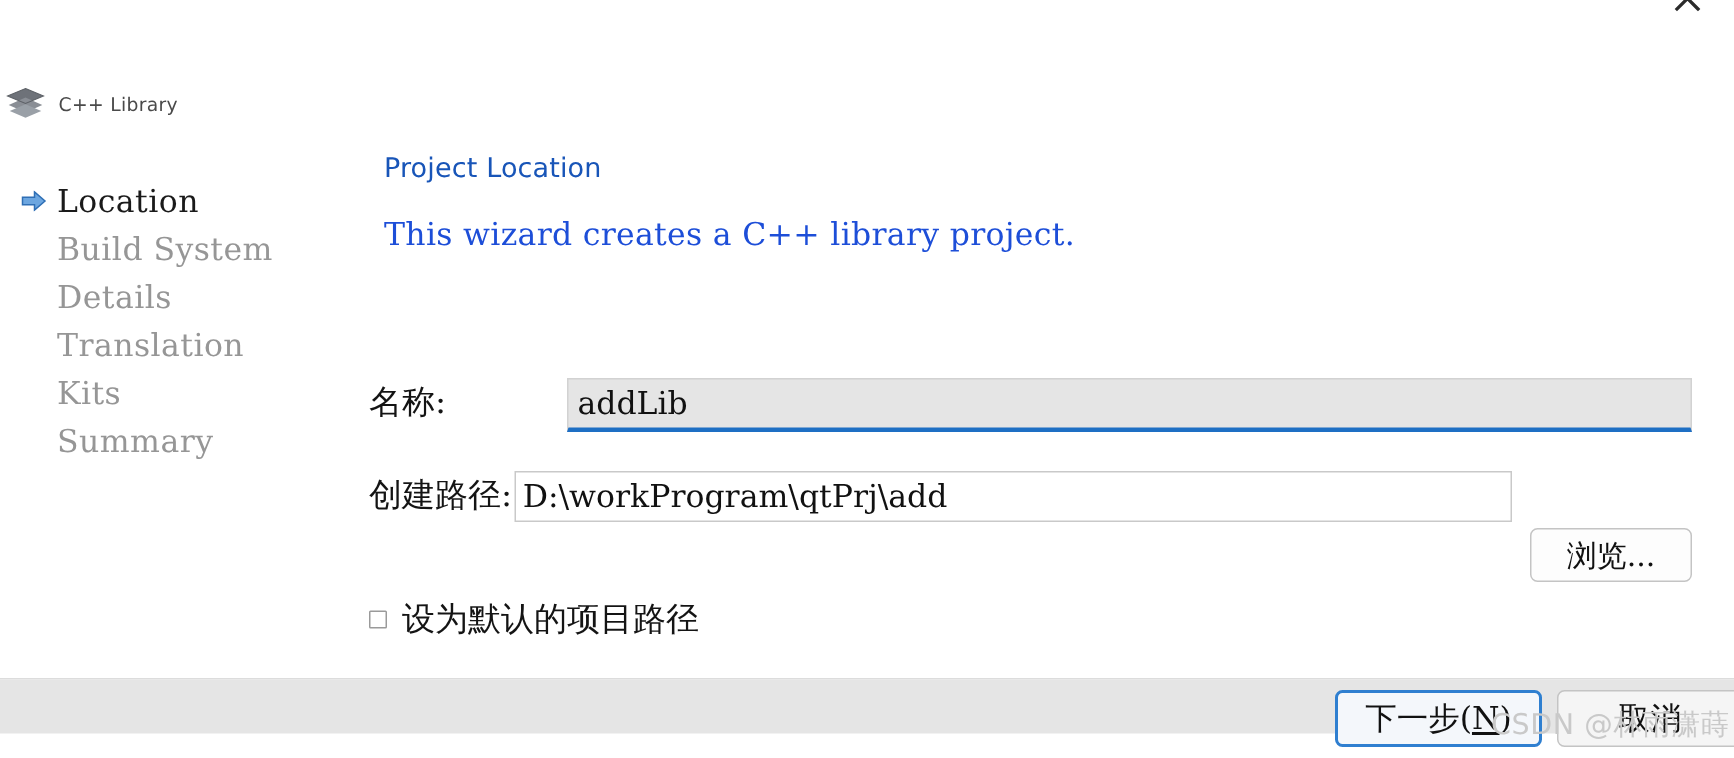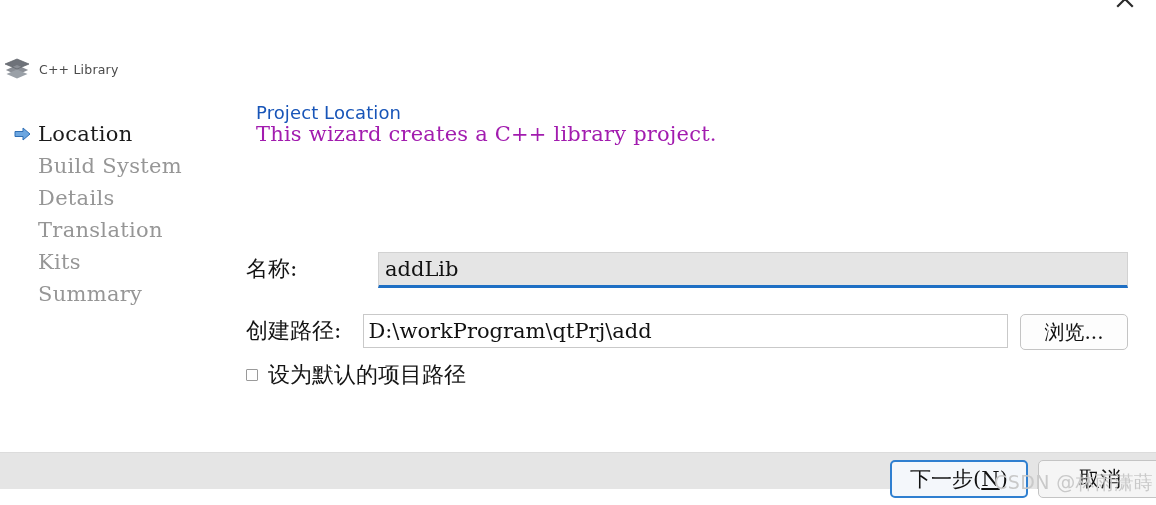--- a/index.html
+++ b/index.html
@@ -109,23 +109,24 @@
     right: 14px;
   }
   #page-title {
     font-family: "DejaVu Sans", sans-serif;
     font-size: 18px;
     color: #1855b8;
     letter-spacing: 0.1px;
     line-height: 1;
   }
   #page-description {
-    font-family: "DejaVu Serif", serif;
-    font-size: 21px;
-    color: #a21caf;
+    margin-top: 22px;
+    font-family: "DejaVu Serif", serif;
+    font-size: 21px;
+    color: #1d4ed8;
     letter-spacing: 0.2px;
     white-space: nowrap;
   }
 
   
   #form-area {
     position: absolute;
     left: 246px;
     top: 252px;
     width: 882px;
@@ -178,38 +179,38 @@
     box-sizing: border-box;
     background: #ffffff;
     border: 1px solid #c9c9c9;
     font-family: "DejaVu Serif", serif;
     font-size: 21px;
     color: #111111;
     padding: 0 4px 0 4px;
     outline: none;
     line-height: 30px;
     min-width: 0;
-    margin-left: 20px;
   }
   #browse-button {
     flex: 0 0 auto;
     margin-left: 12px;
     height: 36px;
     min-width: 108px;
     box-sizing: border-box;
     background: #fdfdfd;
     border: 1px solid #c4c4c4;
     border-radius: 5px;
     font-family: "DejaVu Serif", serif;
     font-size: 20px;
     color: #111111;
     padding: 0 10px;
     cursor: pointer;
     line-height: 32px;
     white-space: nowrap;
+    margin-top: 38px;
   }
 
   
   #default-path-row {
     margin-top: 10px;
     display: flex;
     align-items: center;
     gap: 10px;
   }
   #default-path-checkbox {

